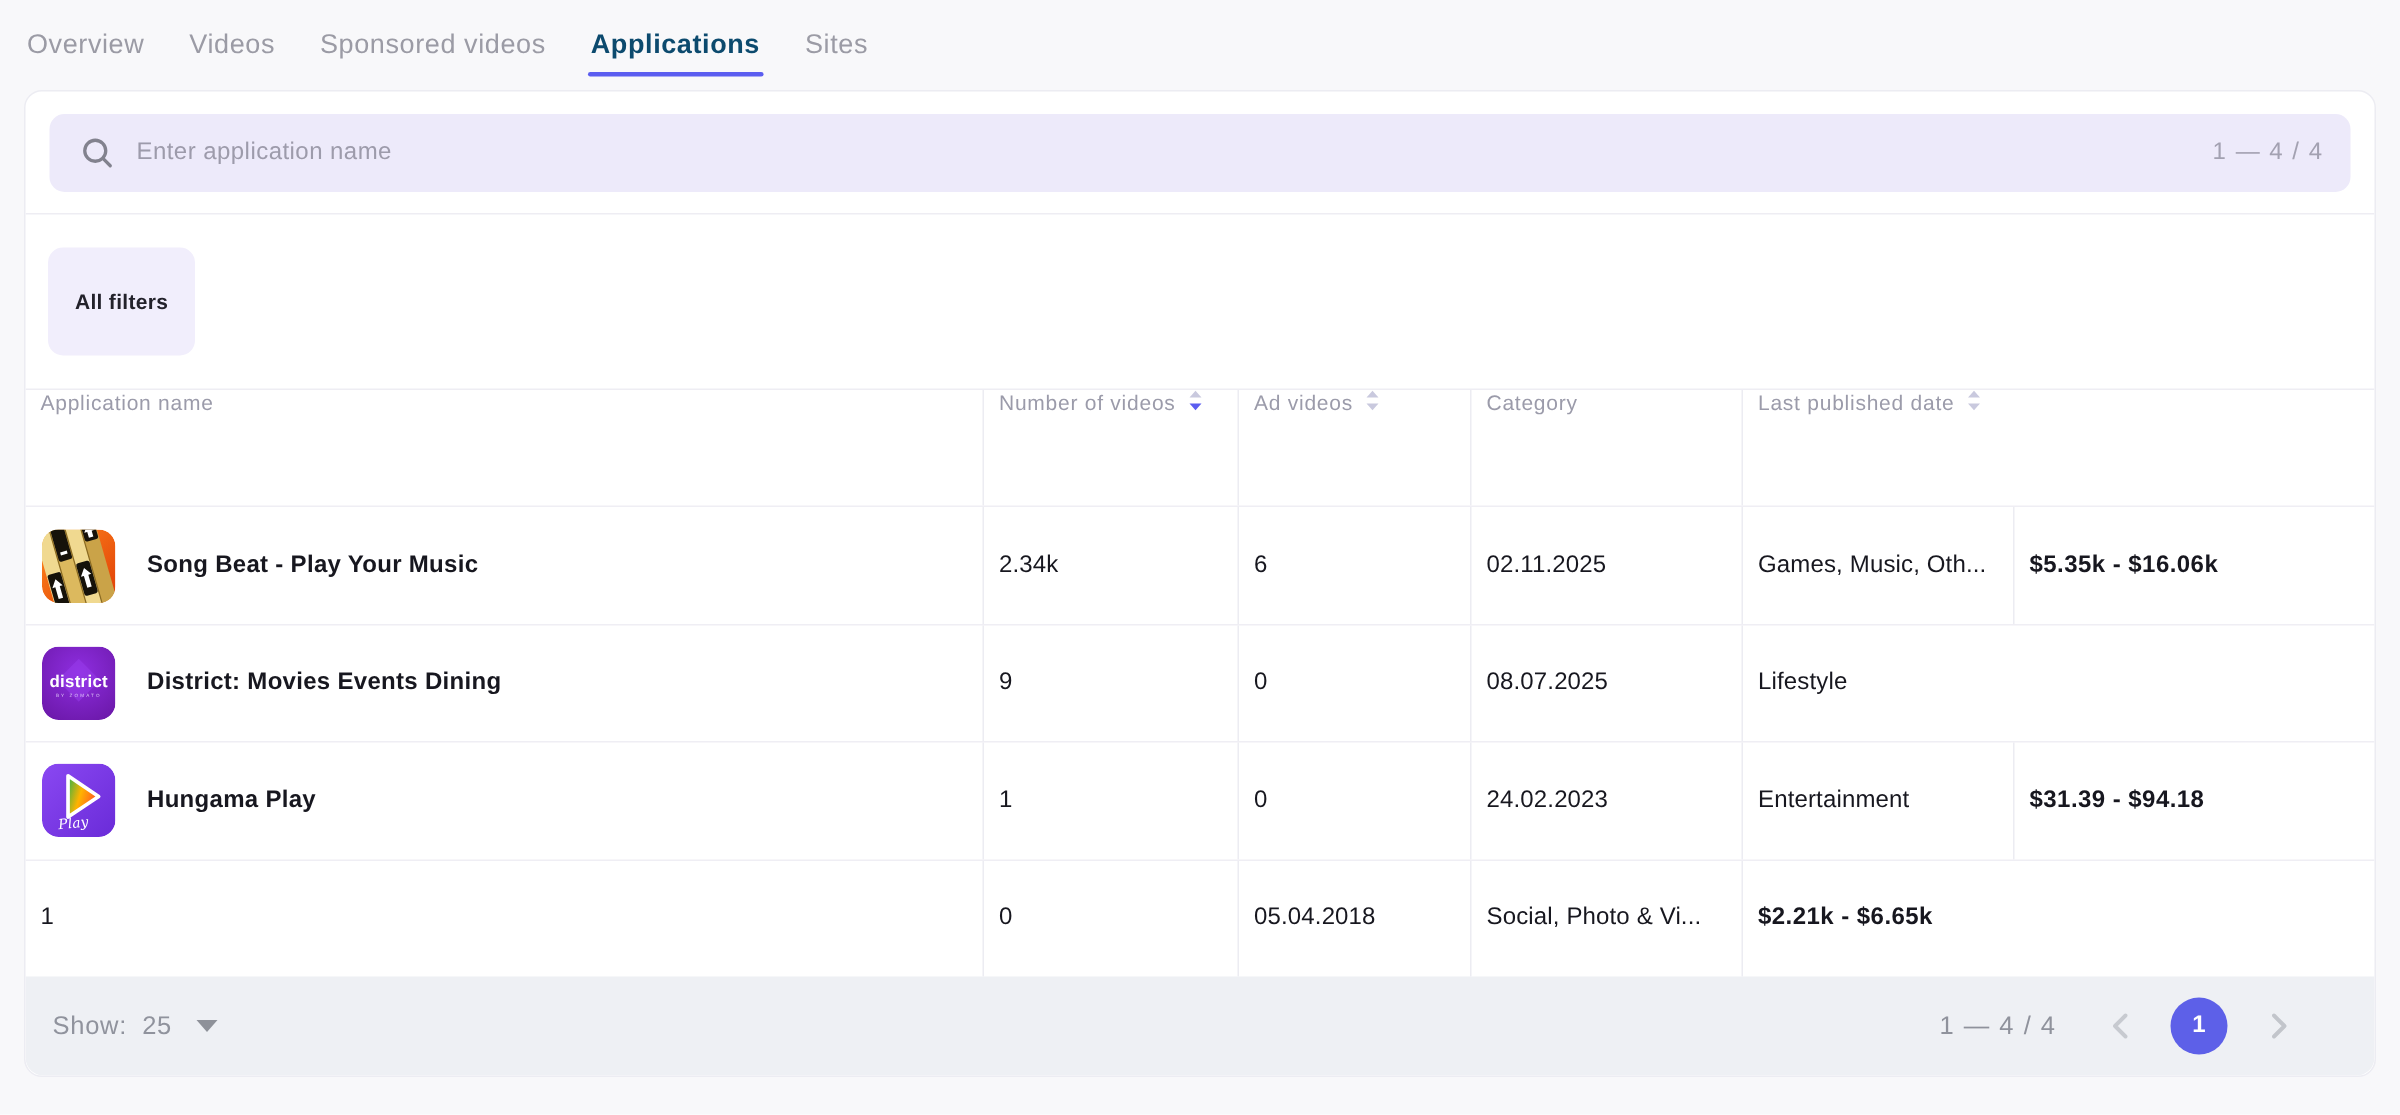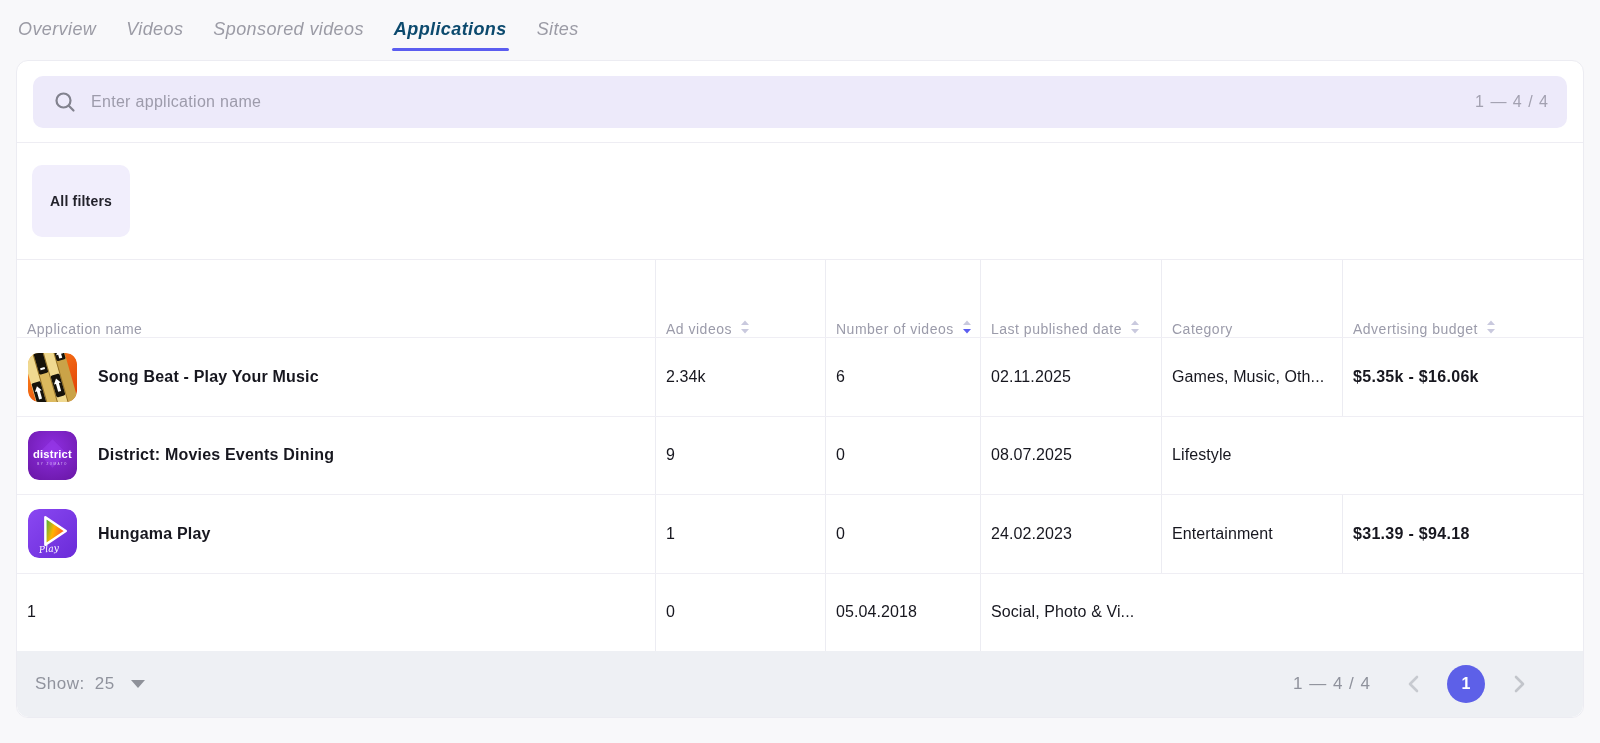--- a/index.html
+++ b/index.html
@@ -11,21 +11,20 @@
     overflow: hidden;
   }
 
   
   .tabbar {
     height: 58px;
     padding: 0 18px;
     display: flex;
     align-items: center;
     gap: 30px;
-    font-style: italic;
   }
   .tab {
     position: relative;
     height: 58px;
     display: flex;
     align-items: center;
     font-size: 18px;
     letter-spacing: 0.4px;
     color: #9b9ba5;
     font-weight: 500;
@@ -106,21 +105,21 @@
   }
 
   
   .thead, .trow {
     display: grid;
     grid-template-columns: 638px 170px 155px 181px 181px 241px;
   }
   .thead { height: 82px; }
   .th {
     display: flex;
-    align-items: flex-end;
+    align-items: flex-start;
     gap: 8px;
     padding: 0 8px 0 10px;
     font-size: 14px;
     letter-spacing: 0.5px;
     color: #9b9baa;
   }
   .th + .th, .td + .td { border-left: 1px solid #ececf2; }
   .th.sortable { cursor: pointer; }
 
   .sort-icon { flex: 0 0 auto; }
@@ -235,51 +234,42 @@
 
   <div class="filters-section">
     <button class="all-filters-btn">All filters</button>
   </div>
 
   <div class="thead">
     <div class="th">
       <span>Application name</span>
     </div>
     <div class="th sortable">
+      <span>Number of videos</span>
+      <span class="sort-icon active-desc">
+        <svg width="10" height="14" viewBox="0 0 10 14">
+          <polygon class="tri tri-up" points="5,0.5 9,5 1,5"></polygon>
+          <polygon class="tri tri-down" points="5,13.5 1,9 9,9"></polygon>
+        </svg>
+      </span>
+    </div>
+    <div class="th sortable">
       <span>Ad videos</span>
       <span class="sort-icon">
         <svg width="10" height="14" viewBox="0 0 10 14">
           <polygon class="tri tri-up" points="5,0.5 9,5 1,5"></polygon>
           <polygon class="tri tri-down" points="5,13.5 1,9 9,9"></polygon>
         </svg>
       </span>
     </div>
-    <div class="th sortable">
-      <span>Number of videos</span>
-      <span class="sort-icon active-desc">
-        <svg width="10" height="14" viewBox="0 0 10 14">
-          <polygon class="tri tri-up" points="5,0.5 9,5 1,5"></polygon>
-          <polygon class="tri tri-down" points="5,13.5 1,9 9,9"></polygon>
-        </svg>
-      </span>
+    <div class="th">
+      <span>Category</span>
     </div>
     <div class="th sortable">
       <span>Last published date</span>
-      <span class="sort-icon">
-        <svg width="10" height="14" viewBox="0 0 10 14">
-          <polygon class="tri tri-up" points="5,0.5 9,5 1,5"></polygon>
-          <polygon class="tri tri-down" points="5,13.5 1,9 9,9"></polygon>
-        </svg>
-      </span>
-    </div>
-    <div class="th">
-      <span>Category</span>
-    </div>
-    <div class="th sortable">
-      <span>Advertising budget</span>
       <span class="sort-icon">
         <svg width="10" height="14" viewBox="0 0 10 14">
           <polygon class="tri tri-up" points="5,0.5 9,5 1,5"></polygon>
           <polygon class="tri tri-down" points="5,13.5 1,9 9,9"></polygon>
         </svg>
       </span>
     </div>
   </div>
 
   <div class="trow">
@@ -372,20 +362,21 @@
     <div class="td">24.02.2023</div>
     <div class="td">Entertainment</div>
     <div class="td budget-cell">$31.39 - $94.18</div>
   </div>
 
   <div class="trow">
     <div class="td">1</div>
     <div class="td">0</div>
     <div class="td">05.04.2018</div>
     <div class="td">Social, Photo &amp; Vi...</div>
+    <div class="td budget-cell">$2.21k - $6.65k</div>
   </div>
 
   <div class="table-footer">
     <div class="show-control">
       <span>Show:</span>
       <span>25</span>
       <span class="caret-down"></span>
     </div>
     <div class="footer-right">
       <span class="footer-counter">1 — 4 / 4</span>

